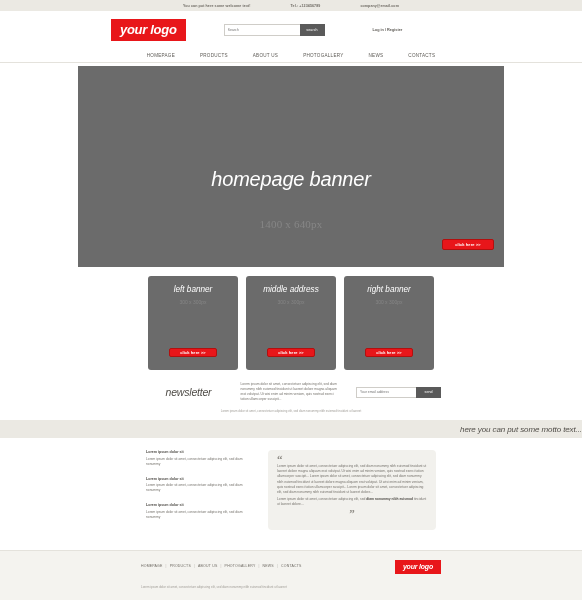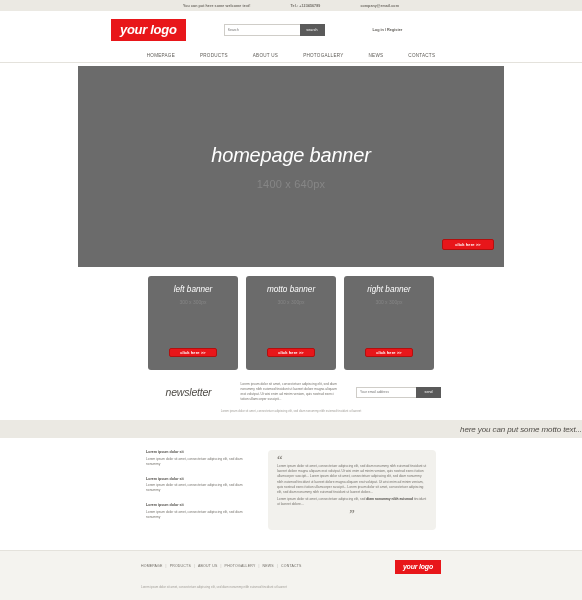--- a/index.html
+++ b/index.html
@@ -113,31 +113,32 @@
     width: 426px;
     height: 201px;
     margin: 3px auto 0 auto;
     background: #6b6b6b;
     position: relative;
     display: flex;
     flex-direction: column;
     align-items: center;
   }
   .banner-title {
-    margin-top: 78px;
+    margin-top: 102px;
     font-size: 20px;
     font-style: italic;
     color: #ffffff;
     letter-spacing: -.2px;
   }
   .banner-sub {
-    margin-top: 11px;
+    margin-top: 27px;
     font-size: 11px;
     color: #868686;
     letter-spacing: .2px;
+    font-family: Liberation Serif, serif;
   }
   .btn-red {
     background: #e8161a;
     color: #fff;
     border: 1px solid #b2100f;
     border-radius: 2px;
     font-size: 4px;
     font-weight: bold;
     text-align: center;
     cursor: pointer;
@@ -384,21 +385,21 @@
   <div class="btn-red banner-btn">click here &gt;&gt;</div>
 </div>
 
 <div class="tri-row">
   <div class="tri-box">
     <div class="tri-title">left banner</div>
     <div class="tri-sub">300 x 300px</div>
     <div class="btn-red tri-btn">click here &gt;&gt;</div>
   </div>
   <div class="tri-box">
-    <div class="tri-title">motto banner</div>
+    <div class="tri-title">middle address</div>
     <div class="tri-sub">300 x 300px</div>
     <div class="btn-red tri-btn">click here &gt;&gt;</div>
   </div>
   <div class="tri-box">
     <div class="tri-title">right banner</div>
     <div class="tri-sub">300 x 300px</div>
     <div class="btn-red tri-btn">click here &gt;&gt;</div>
   </div>
 </div>
 

